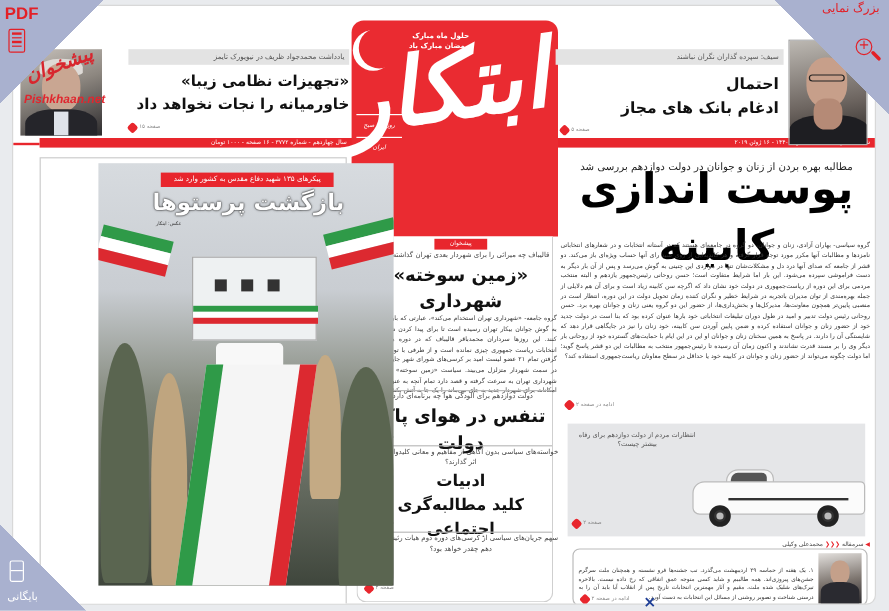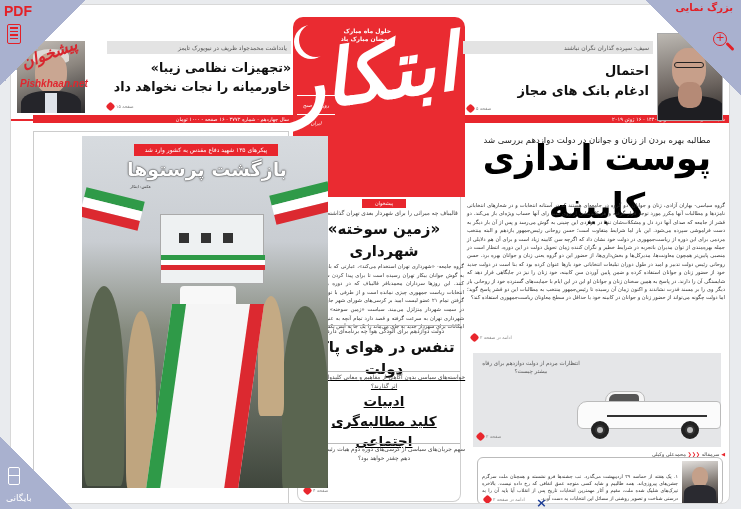--- a/index.html
+++ b/index.html
@@ -94,21 +94,21 @@
   .col-photo .suit { position: absolute; left: 2px; top: 24px; width: 32px; height: 20px; background: #2a2a30; border-radius: 40% 40% 0 0; }
   .col-page { position: absolute; left: 6px; top: 38px; }
 
   
   .corner { position: absolute; direction: ltr; }
   .corner-pdf { left: 0; top: 0; width: 86px; height: 86px; background: linear-gradient(135deg, #a9b1cf 0%, #a9b1cf 50%, transparent 50%); }
   .corner-pdf .lbl { position: absolute; left: 4px; top: 3px; font-size: 14px; font-weight: bold; color: #e32027; font-family: "Liberation Sans", sans-serif; }
   .corner-pdf .doc { position: absolute; left: 7px; top: 24px; width: 14px; height: 20px; border: 1.5px solid #e32027; border-radius: 2px; }
   .corner-pdf .doc i { display: block; margin: 2px 2px 0 2px; height: 1.5px; background: #e32027; }
   .corner-zoom { right: 0; top: 0; width: 96px; height: 96px; background: linear-gradient(225deg, #a9b1cf 0%, #a9b1cf 50%, transparent 50%); }
-  .corner-zoom .lbl { position: absolute; right: 8px; top: 2px; font-size: 10px; font-weight: bold; color: #e32027; text-align: center; line-height: 12px; direction: rtl; }
+  .corner-zoom .lbl { position: absolute; right: 8px; top: 2px; font-size: 10px; font-weight: normal; color: #e32027; text-align: center; line-height: 12px; direction: rtl; }
   .corner-zoom .mag { position: absolute; right: 14px; top: 32px; width: 14px; height: 14px; border: 1.5px solid #e32027; border-radius: 50%; color: #e32027; font-size: 11px; line-height: 10px; text-align: center; }
   .corner-zoom .mag-h { position: absolute; right: 6px; top: 45px; width: 10px; height: 3px; background: #e32027; transform: rotate(45deg); border-radius: 2px; }
   .corner-archive { left: 0; bottom: 0; width: 72px; height: 72px; background: linear-gradient(45deg, #a9b1cf 0%, #a9b1cf 50%, transparent 50%); }
   .corner-archive .cab { position: absolute; left: 8px; bottom: 24px; width: 12px; height: 18px; border: 1px solid #fff; border-radius: 2px; }
   .corner-archive .cab i { display: block; height: 8px; border-bottom: 1px solid #fff; }
   .corner-archive .lbl { position: absolute; left: 6px; bottom: 6px; font-size: 9px; color: #fff; direction: rtl; }
   .close-x { position: absolute; left: 536px; top: 496px; font-size: 13px; font-weight: bold; color: #1f3f96; line-height: 13px; }
 
   .watermark { position: absolute; left: 20px; top: 44px; direction: ltr; }
   .watermark .fa { font-size: 16px; color: #d8262e; font-style: italic; font-weight: bold; transform: rotate(-20deg); display: block; }
@@ -164,21 +164,21 @@
       <div class="c-story" style="top:130px;">
         <div class="c-kicker">دولت دوازدهم برای آلودگی هوا چه برنامه‌ای دارد؟</div>
         <div class="c-head">تنفس در هوای پاک دولت</div>
       </div>
       <div class="page-ref" style="left:6px; top:164px;">
           <span class="dot"></span>
           <span>صفحه ۹</span>
         </div>
       <div class="divider" style="top:174px;"></div>
 
-      <div class="c-story" style="top:176px;text-decoration:underline;">
+      <div class="c-story" style="top:176px;">
         <div class="c-kicker">خواسته‌های سیاسی بدون آگاهی از مفاهیم و معانی کلیدواژه‌ها چقدر اثر گذارند؟</div>
         <div class="c-head sm">ادبیات</div>
         <div class="c-head sm">کلید مطالبه‌گری اجتماعی</div>
       </div>
       <div class="page-ref" style="left:6px; top:236px;">
           <span class="dot"></span>
           <span>صفحه ۶</span>
         </div>
       <div class="divider" style="top:246px;"></div>
 

